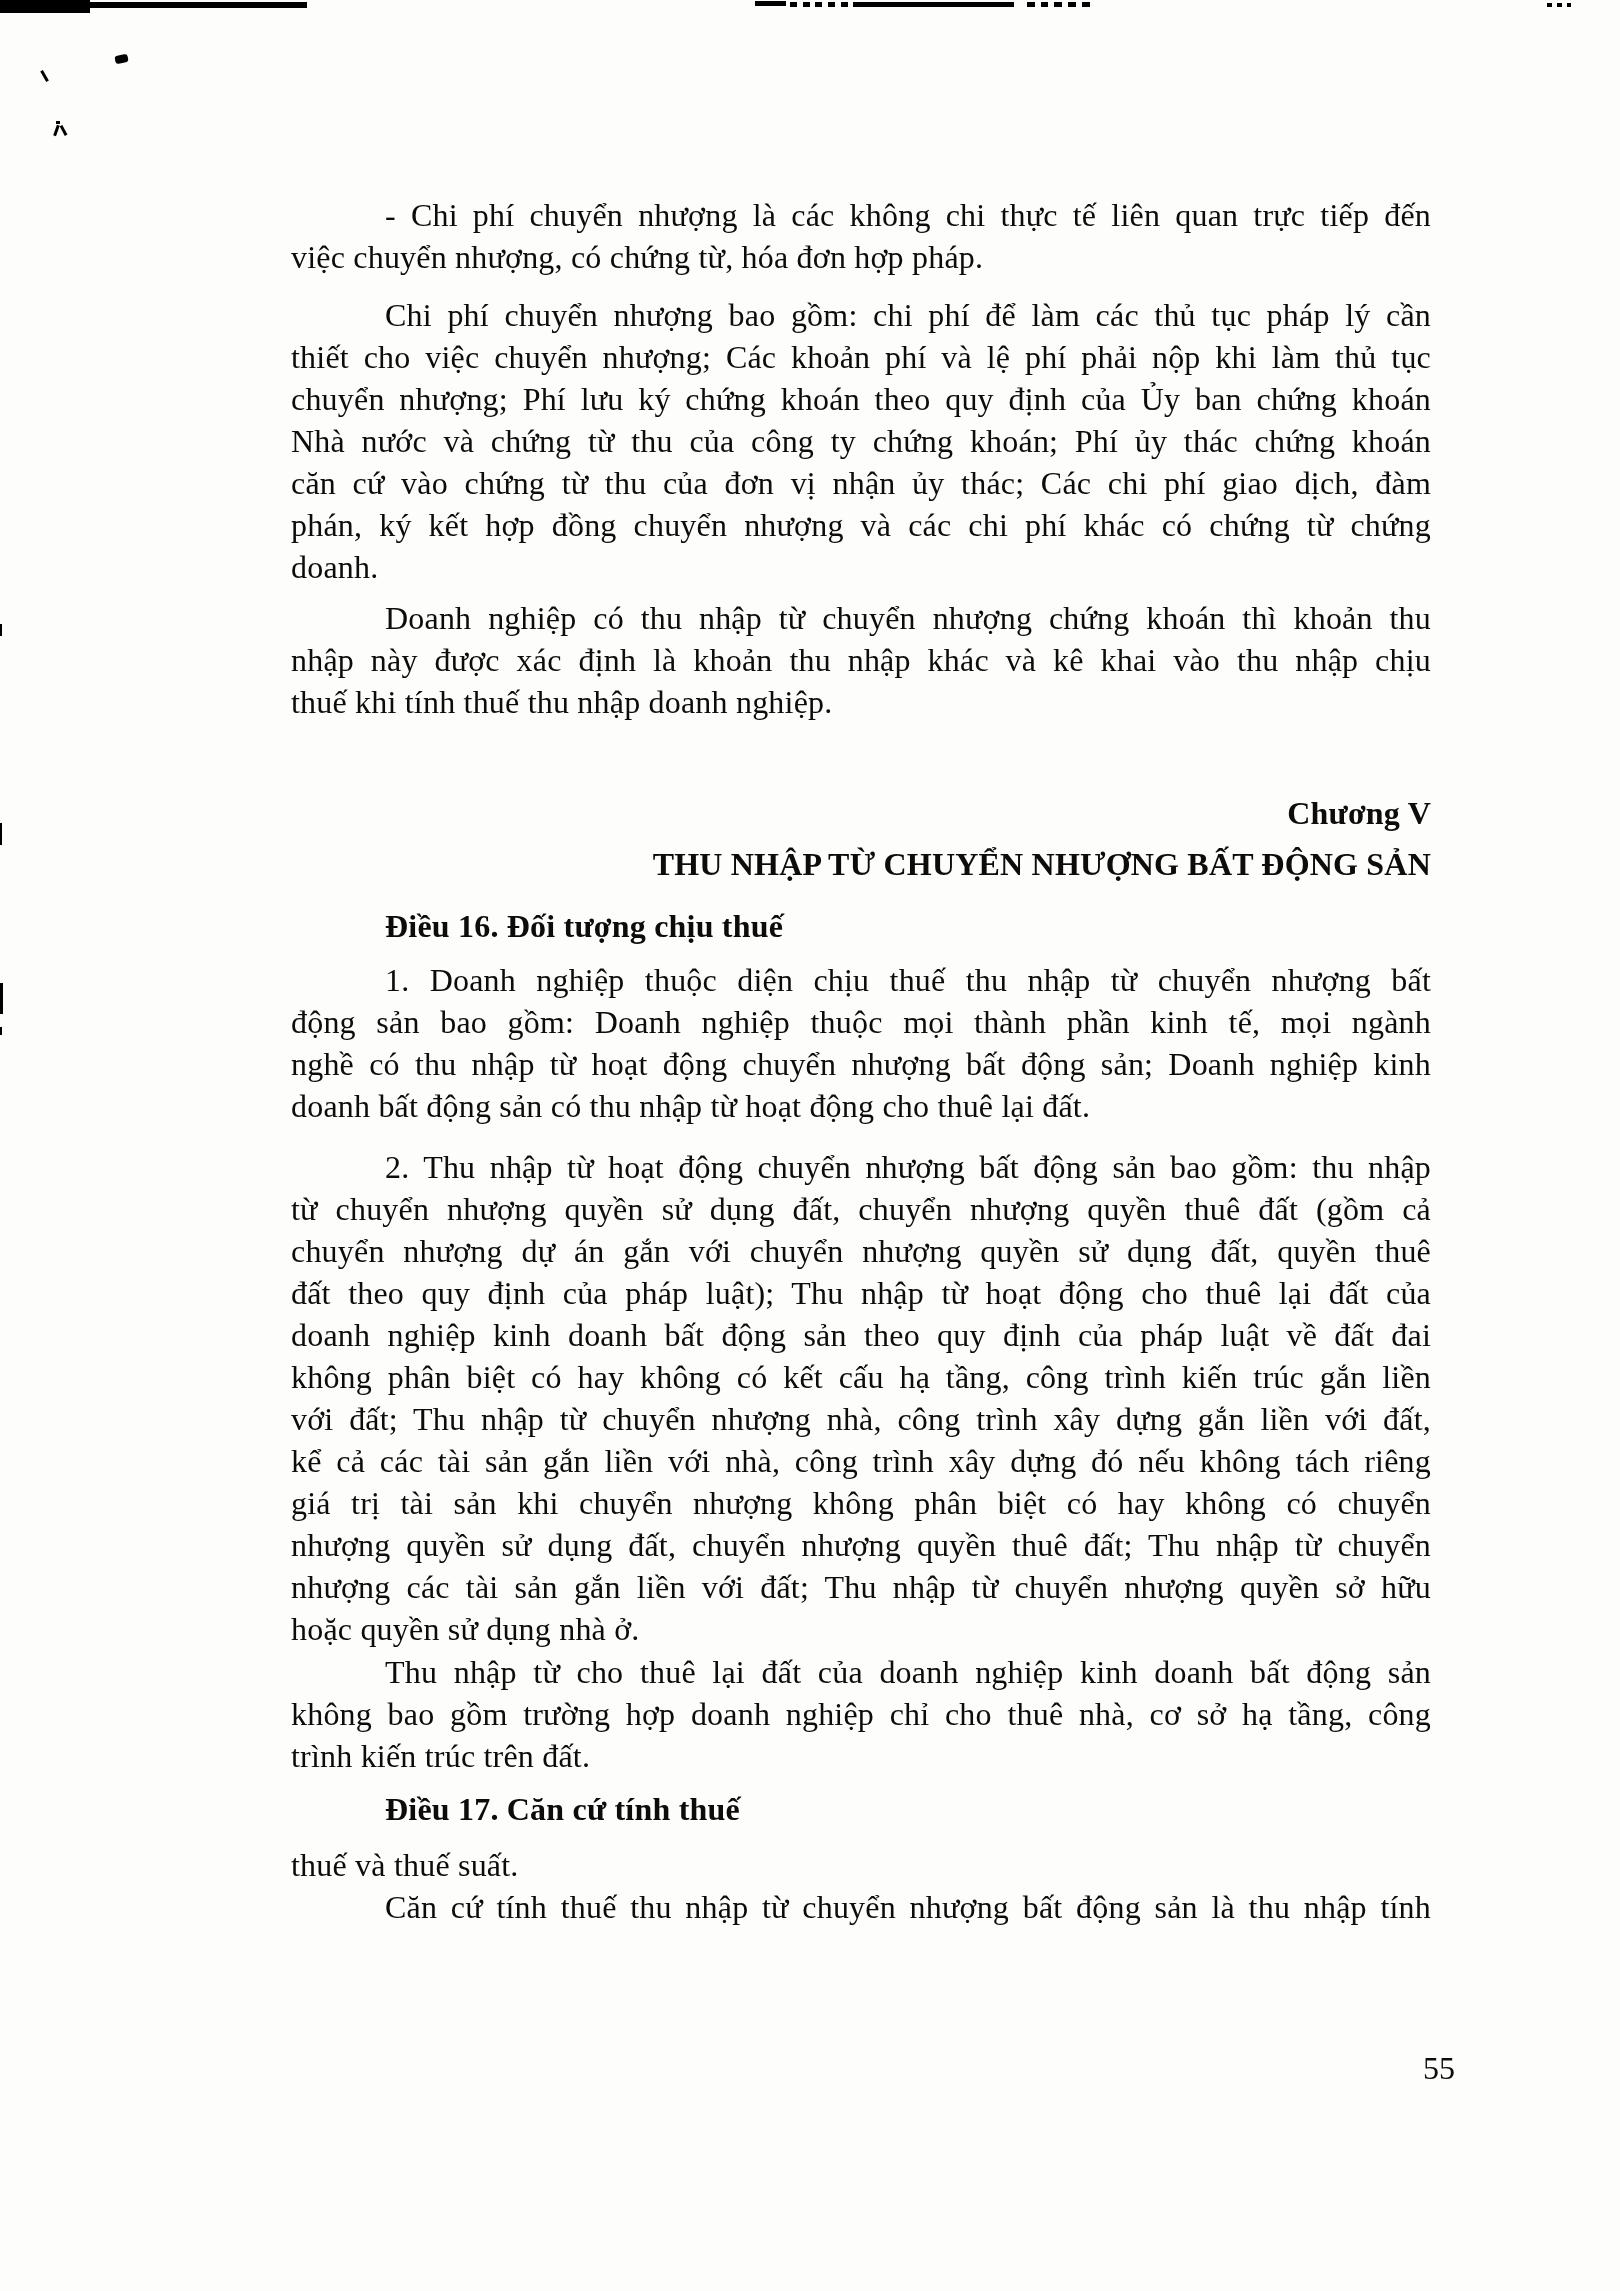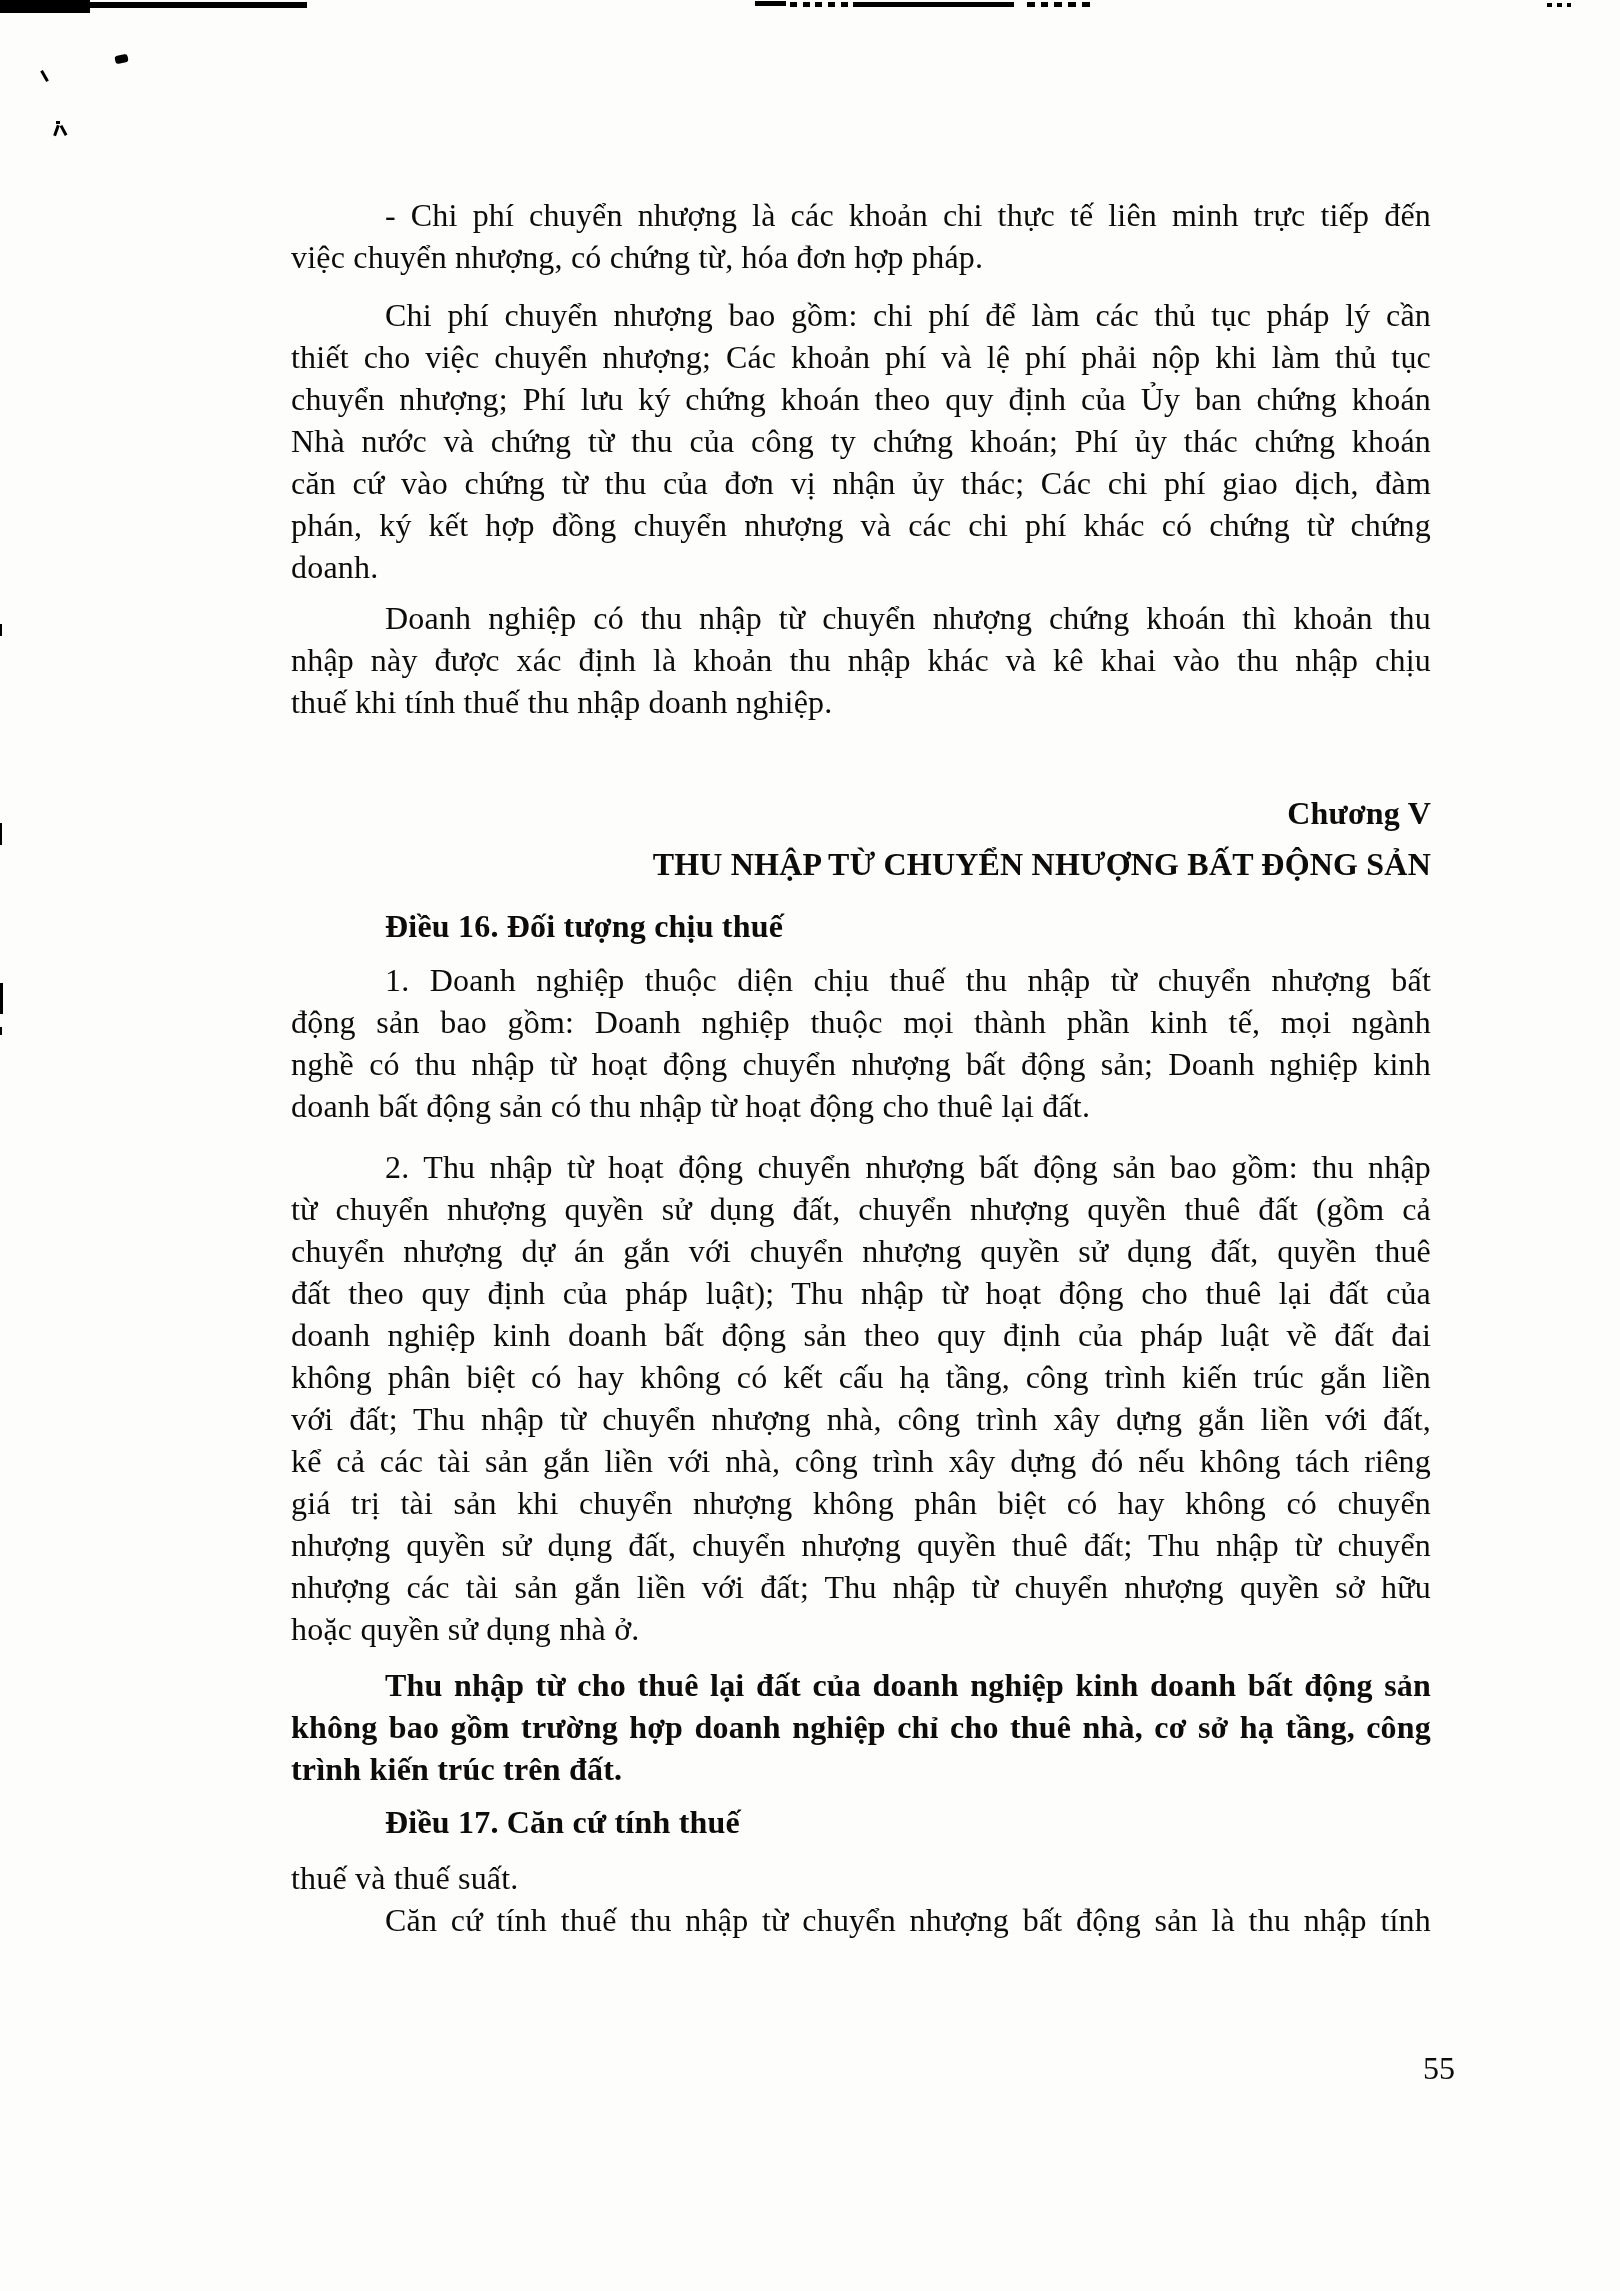--- a/index.html
+++ b/index.html
@@ -20,21 +20,21 @@
   .chapter-heading,.chapter-title{text-align:right;font-weight:700;}
   .article-heading{font-weight:700;padding-left:94px;}
   
   [data-name="para-transfer-cost-includes"]{margin-top:15.7px;}
   [data-name="para-securities-income"]{margin-top:9.8px;}
   [data-name="chapter-number-heading"]{margin-top:69px;}
   [data-name="chapter-title-heading"]{margin-top:8.8px;}
   [data-name="article-16-heading"]{margin-top:19.6px;}
   [data-name="para-16-1"]{margin-top:11.8px;}
   [data-name="para-16-2"]{margin-top:19.6px;}
-  [data-name="para-16-lease-note"]{margin-top:14px;font-weight:bold;}
+  [data-name="para-16-lease-note"]{margin-top:1px;}
   [data-name="article-17-heading"]{margin-top:10.8px;}
   [data-name="para-17-basis"]{margin-top:13.7px;}
   [data-name="para-17-taxable-income"]{margin-top:18.6px;}
   .page-number{position:absolute;left:1423px;top:2047px;font-size:32px;line-height:42px;}
   
   .art,.speck{position:absolute;background:#000;}
   .art-1{left:0;top:0;width:90px;height:12.7px;}
   .art-2{left:88px;top:2px;width:219px;height:5.9px;}
   .art-3{left:755px;top:1px;width:31px;height:4.9px;}
   .art-4{left:790px;top:2px;width:69px;height:4.9px;background:repeating-linear-gradient(90deg,#000 0 6.9px,transparent 6.9px 12.7px);}
@@ -69,21 +69,21 @@
   <div class="speck speck-vdot" data-name="ink-speck"></div>
   <div class="speck speck-v1" data-name="ink-speck"></div>
   <div class="speck speck-v2" data-name="ink-speck"></div>
   <div class="speck speck-e1" data-name="edge-speck"></div>
   <div class="speck speck-e2" data-name="edge-speck"></div>
   <div class="speck speck-e3" data-name="edge-speck"></div>
   <div class="speck speck-e4" data-name="edge-speck"></div>
 
   <div class="content" id="content" data-name="document-text-body">
       <div class="block para" data-name="para-transfer-cost-definition">
-        <div class="ln first" data-name="text-line">- Chi phí chuyển nhượng là các khoản chi thực tế liên minh trực tiếp đến</div>
+        <div class="ln first" data-name="text-line">- Chi phí chuyển nhượng là các không chi thực tế liên quan trực tiếp đến</div>
         <div class="ln last" data-name="text-line">việc chuyển nhượng, có chứng từ, hóa đơn hợp pháp.</div>
       </div>
       <div class="block para" data-name="para-transfer-cost-includes">
         <div class="ln first" data-name="text-line">Chi phí chuyển nhượng bao gồm: chi phí để làm các thủ tục pháp lý cần</div>
         <div class="ln" data-name="text-line">thiết cho việc chuyển nhượng; Các khoản phí và lệ phí phải nộp khi làm thủ tục</div>
         <div class="ln" data-name="text-line">chuyển nhượng; Phí lưu ký chứng khoán theo quy định của Ủy ban chứng khoán</div>
         <div class="ln" data-name="text-line">Nhà nước và chứng từ thu của công ty chứng khoán; Phí ủy thác chứng khoán</div>
         <div class="ln" data-name="text-line">căn cứ vào chứng từ thu của đơn vị nhận ủy thác; Các chi phí giao dịch, đàm</div>
         <div class="ln" data-name="text-line">phán, ký kết hợp đồng chuyển nhượng và các chi phí khác có chứng từ chứng</div>
         <div class="ln last" data-name="text-line">doanh.</div>

